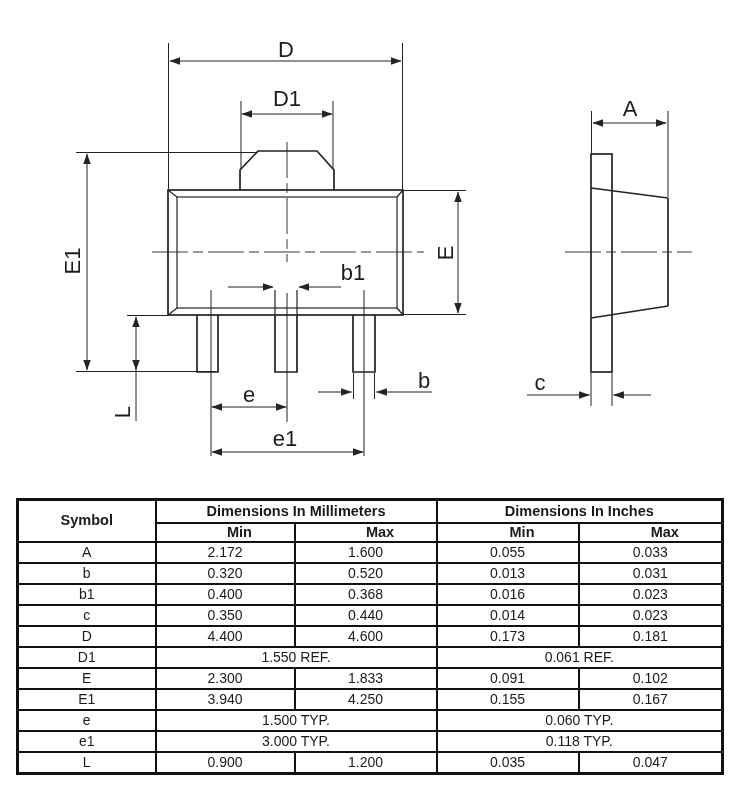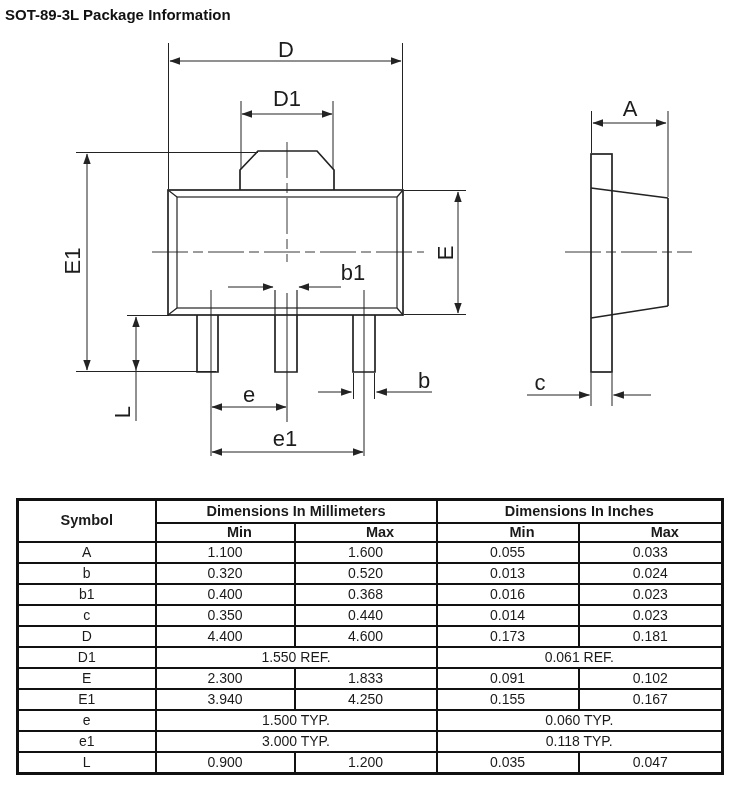--- a/index.html
+++ b/index.html
@@ -19,21 +19,20 @@
   .dim-table th{font-weight:bold;font-size:14.5px;}
   .dim-table thead tr.group th{height:21px;}
   .dim-table thead tr.minmax th{height:17px;padding-left:29px;}
   .dim-table tbody td{height:19px;font-weight:normal;}
 </style>
 </head>
 <body>
 
 <div class="page">
 
-  <div class="title">SOT-89-3L Package Information</div>
 
   <svg class="drawing" width="739" height="490" viewBox="0 0 739 490" xmlns="http://www.w3.org/2000/svg">
     <defs>
       <marker id="arw" viewBox="0 0 10 7" refX="9.5" refY="3.5" markerWidth="11" markerHeight="8" orient="auto-start-reverse" markerUnits="userSpaceOnUse">
         <path d="M0,0 L10,3.5 L0,7 Z" fill="#232323"></path>
       </marker>
     </defs>
 
     <g>
 
@@ -140,31 +139,31 @@
       <tr class="minmax">
         <th>Min</th>
         <th>Max</th>
         <th>Min</th>
         <th>Max</th>
       </tr>
     </thead>
     <tbody>
       <tr>
         <td>A</td>
-        <td>1.100</td>
+        <td>2.172</td>
         <td>1.600</td>
         <td>0.055</td>
         <td>0.033</td>
       </tr>
       <tr>
         <td>b</td>
         <td>0.320</td>
         <td>0.520</td>
         <td>0.013</td>
-        <td>0.024</td>
+        <td>0.031</td>
       </tr>
       <tr>
         <td>b1</td>
         <td>0.400</td>
         <td>0.368</td>
         <td>0.016</td>
         <td>0.023</td>
       </tr>
       <tr>
         <td>c</td>

